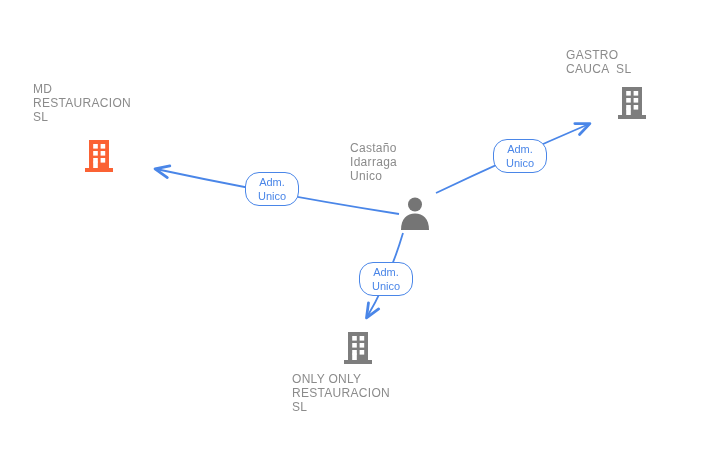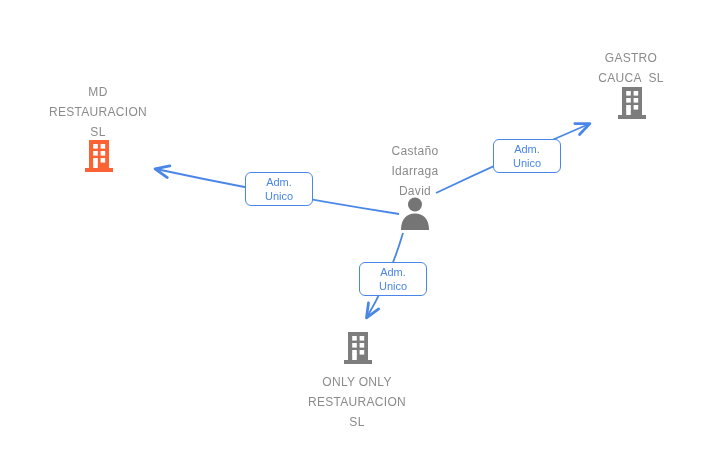--- a/index.html
+++ b/index.html
@@ -17,41 +17,40 @@
   }
   #edges-svg {
     position: absolute;
     left: 0; top: 0;
     width: 728px; height: 450px;
     z-index: 1;
   }
   .node-label {
     position: absolute;
     width: 130px;
-    text-align: center;
     color: #8b8b8b;
     font-size: 12px;
-    line-height: 20px;
+    line-height: 14px;
     letter-spacing: 0.3px;
     z-index: 2;
     white-space: pre;
   }
   .node-icon {
     position: absolute;
     z-index: 2;
     cursor: pointer;
   }
   .edge-label {
     position: absolute;
-    width: 68px;
+    width: 54px;
     height: 34px;
     box-sizing: border-box;
     background: #ffffff;
     border: 1.5px solid #4a86e8;
-    border-radius: 6px;
+    border-radius: 14px;
     color: #4a86e8;
     font-size: 11px;
     line-height: 14px;
     text-align: center;
     display: flex;
     flex-direction: column;
     justify-content: center;
     z-index: 3;
     cursor: pointer;
   }
@@ -133,21 +132,21 @@
         <rect x="19.6" y="13" width="4.6" height="4.6"></rect>
         <rect x="12.2" y="20" width="4.6" height="4.6"></rect>
         <rect x="19.6" y="20" width="4.6" height="4.6"></rect>
         <rect x="12.2" y="23.5" width="4.6" height="6.5"></rect>
       </g>
     </svg>
   </div>
 
   <div class="node-label" style="left:350px; top:141px;">Castaño
 Idarraga
-David</div>
+Unico</div>
   <div class="node-icon" style="left:397px; top:196px;">
     <svg width="36" height="34" viewBox="0 0 36 34">
       <g fill="#757575">
         <circle cx="18" cy="8.5" r="7"></circle>
         <path d="M4 34 C4 22.5, 10 17.5, 18 17.5 C26 17.5, 32 22.5, 32 34 Z"></path>
       </g>
     </svg>
   </div>
 
   <div class="node-icon" style="left:340px; top:330px;">

